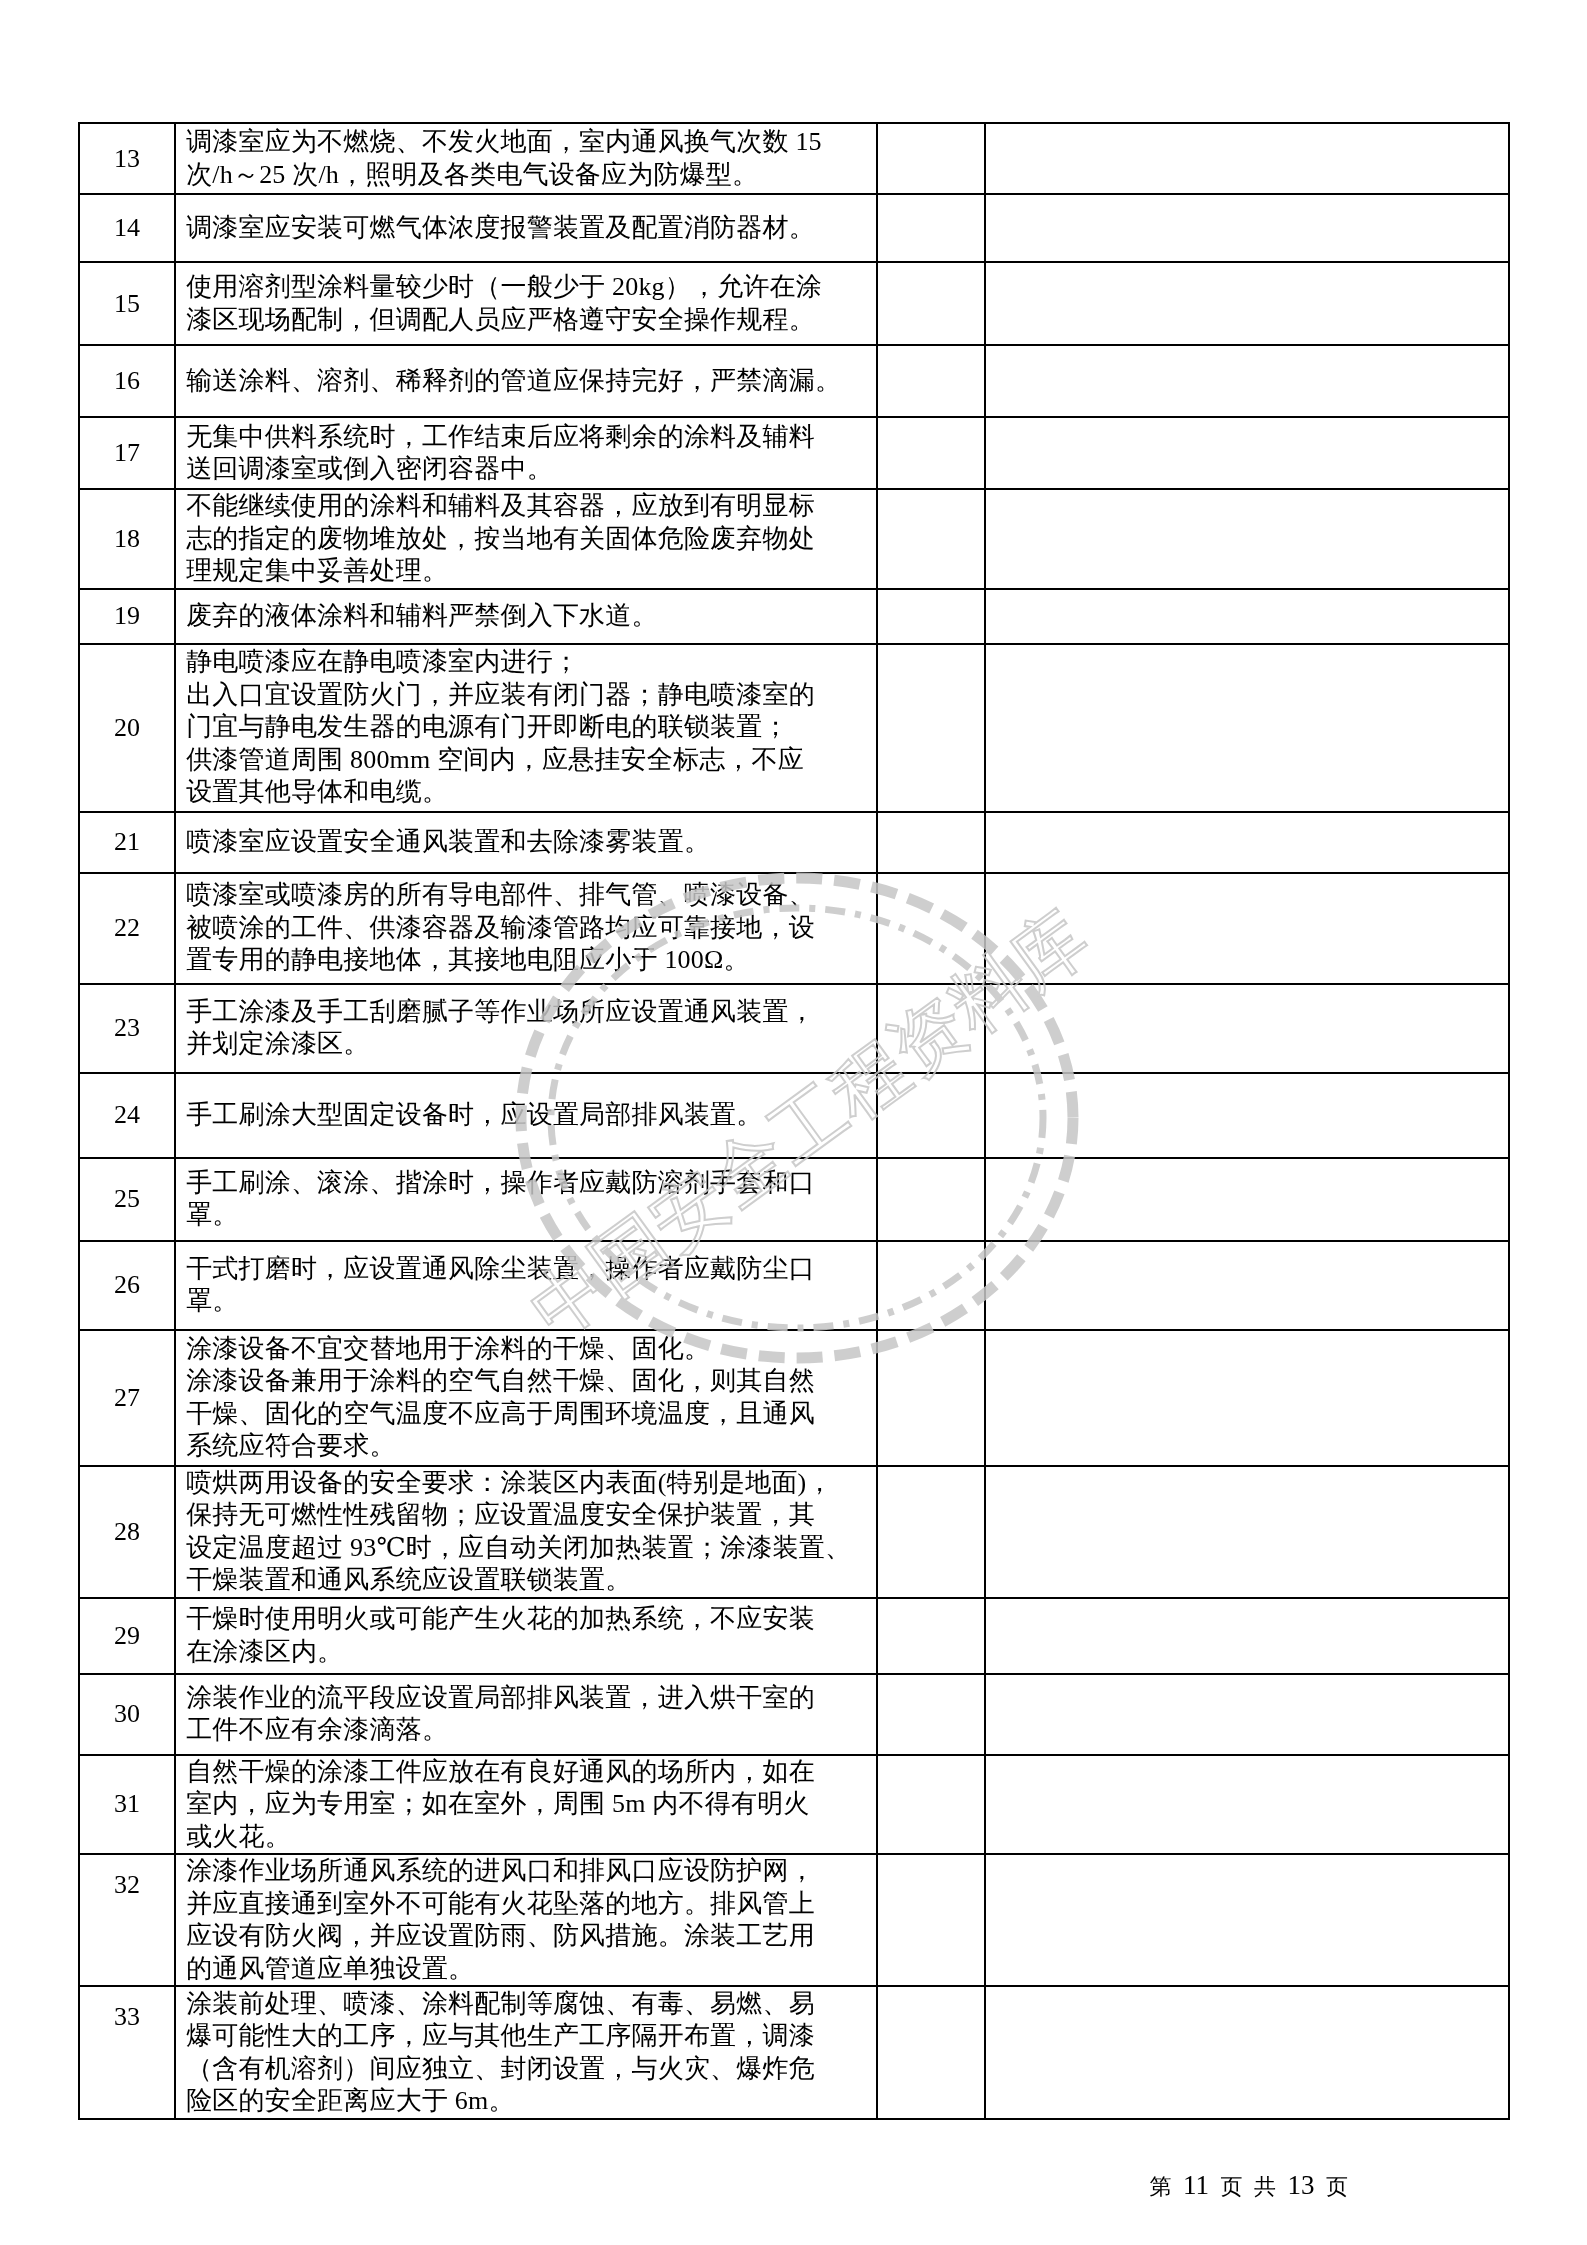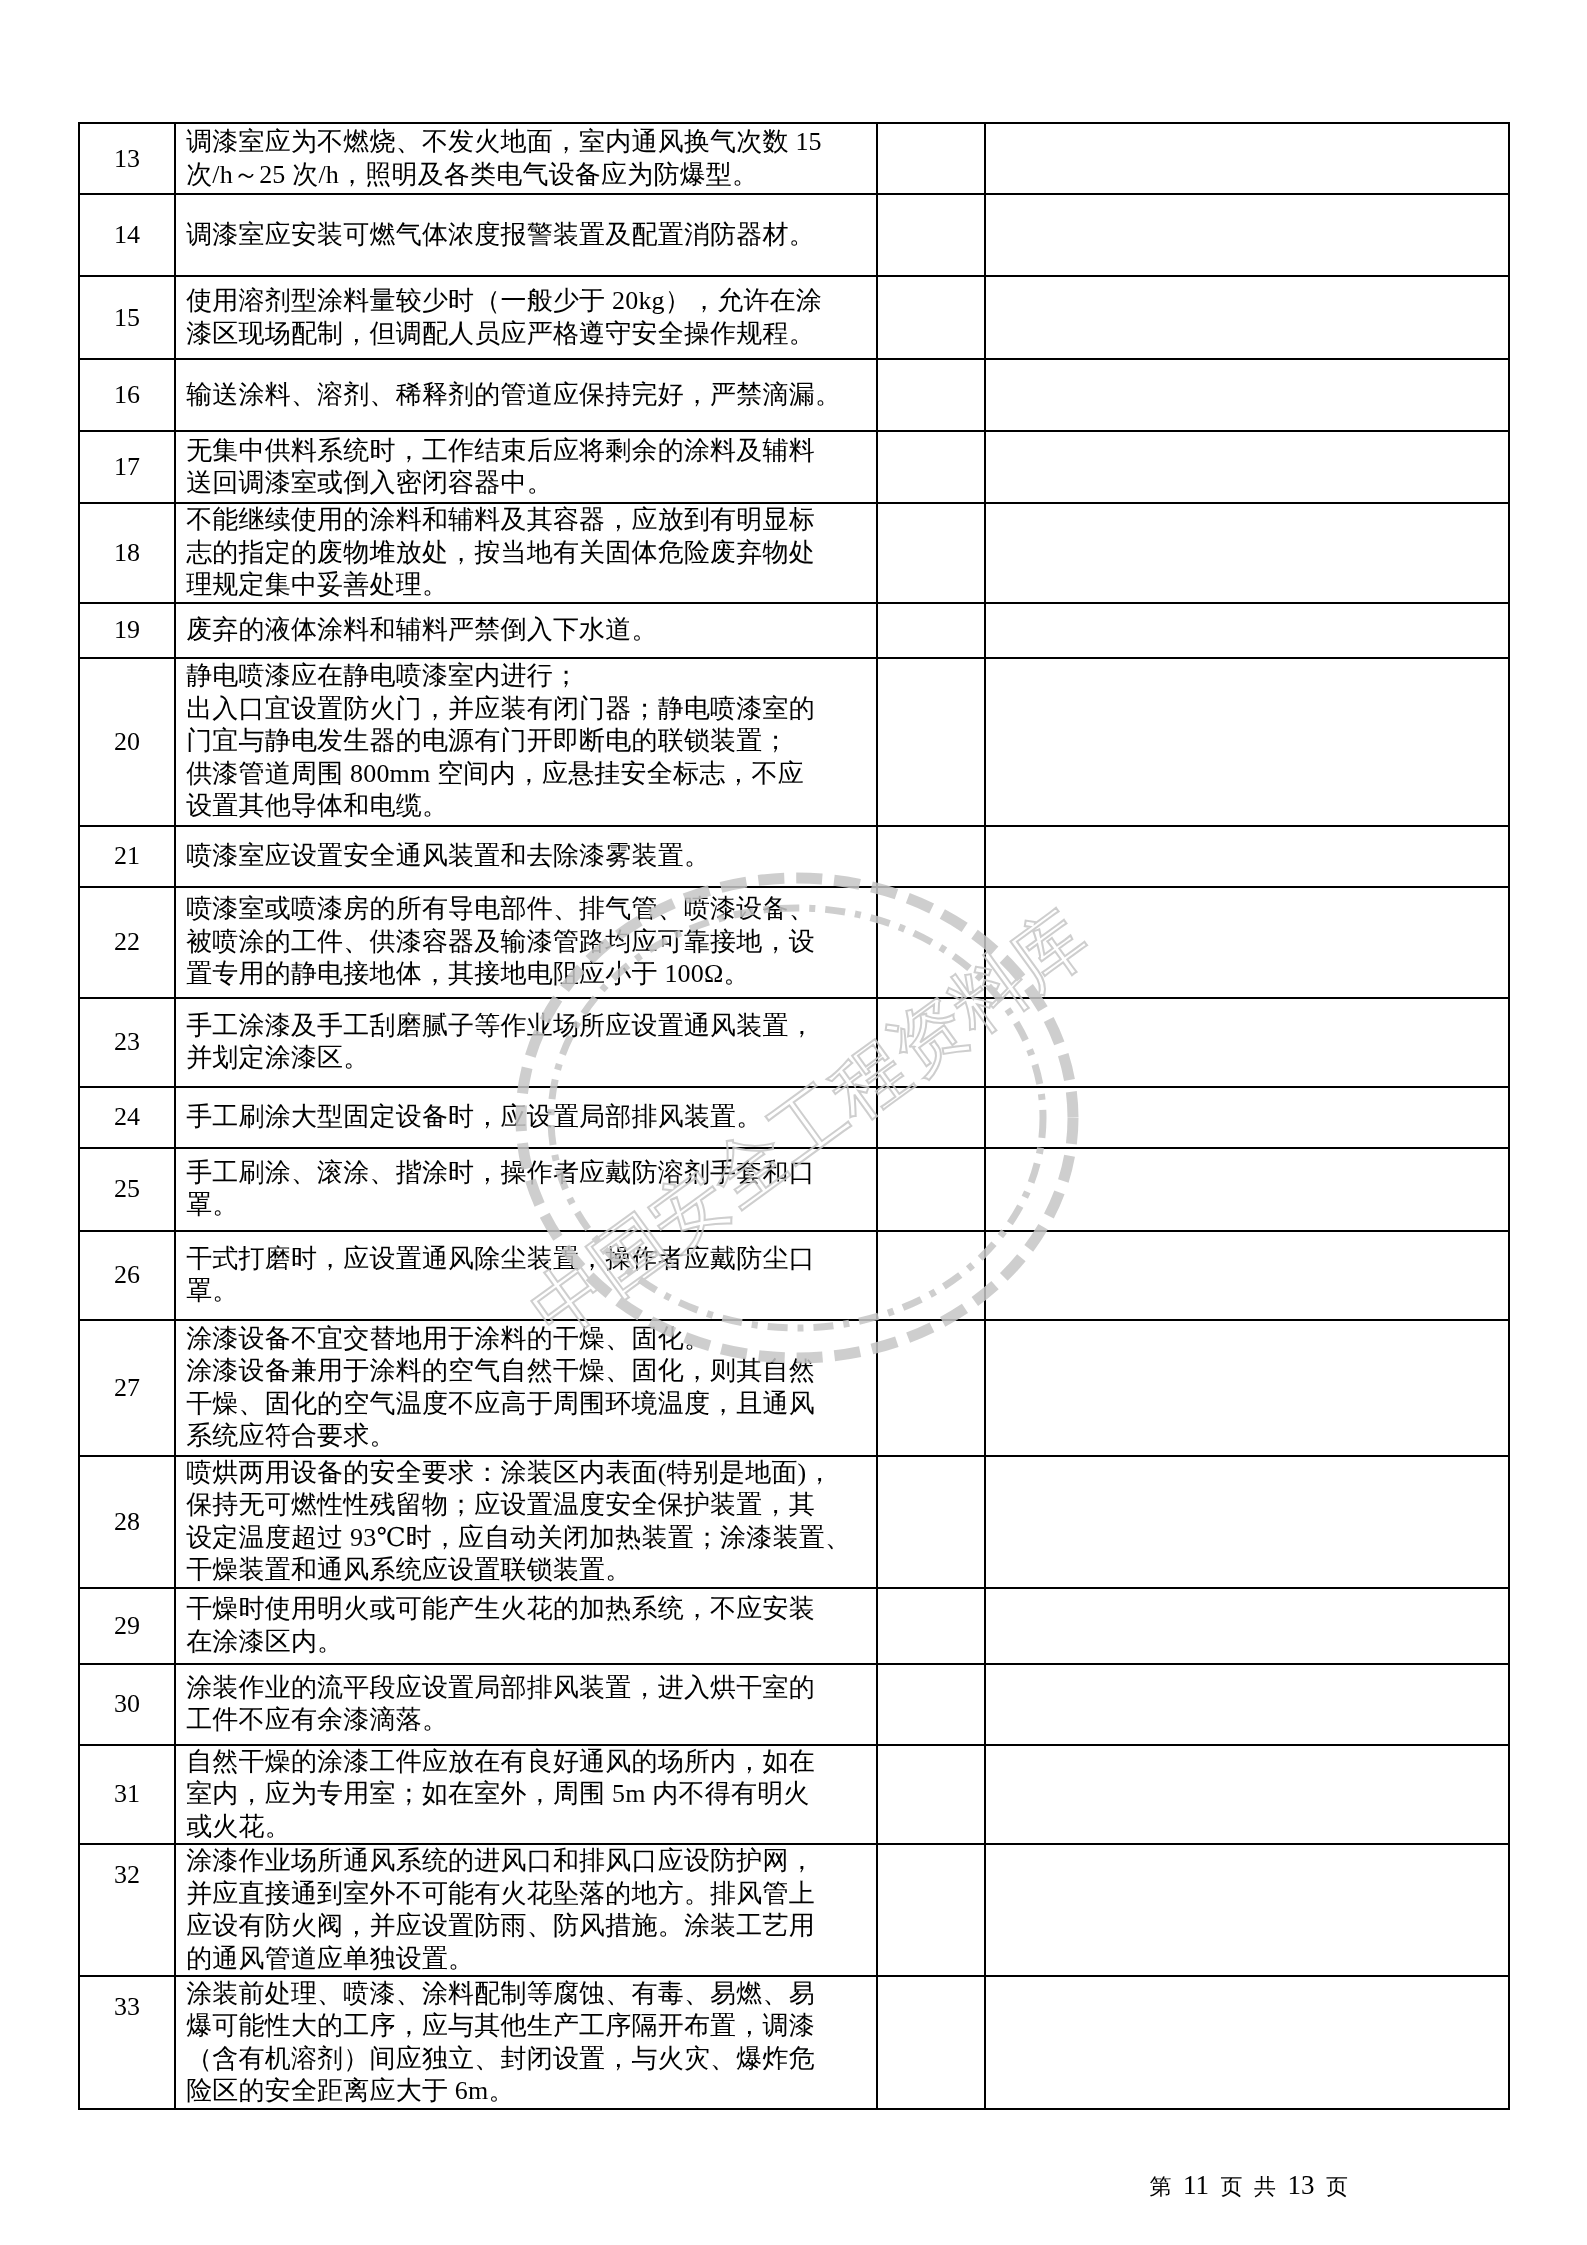--- a/index.html
+++ b/index.html
@@ -37,21 +37,21 @@
 
   <tr style="height: 71px;">
         <td class="no">13</td>
         <td class="content">
           <span class="line">调漆室应为不燃烧、不发火地面，室内通风换气次数 15</span>
           <span class="line">次/h～25 次/h，照明及各类电气设备应为防爆型。</span>
         </td>
         <td></td>
         <td></td>
       </tr>
-      <tr style="height: 82px;">
+      <tr style="height: 68px;">
         <td class="no">14</td>
         <td class="content">
           <span class="line">调漆室应安装可燃气体浓度报警装置及配置消防器材。</span>
         </td>
         <td></td>
         <td></td>
       </tr>
       <tr style="height: 83px;">
         <td class="no">15</td>
         <td class="content">
@@ -128,21 +128,21 @@
       </tr>
       <tr style="height: 89px;">
         <td class="no">23</td>
         <td class="content">
           <span class="line">手工涂漆及手工刮磨腻子等作业场所应设置通风装置，</span>
           <span class="line">并划定涂漆区。</span>
         </td>
         <td></td>
         <td></td>
       </tr>
-      <tr style="height: 61px;">
+      <tr style="height: 85px;">
         <td class="no">24</td>
         <td class="content">
           <span class="line">手工刷涂大型固定设备时，应设置局部排风装置。</span>
         </td>
         <td></td>
         <td></td>
       </tr>
       <tr style="height: 83px;">
         <td class="no">25</td>
         <td class="content">

